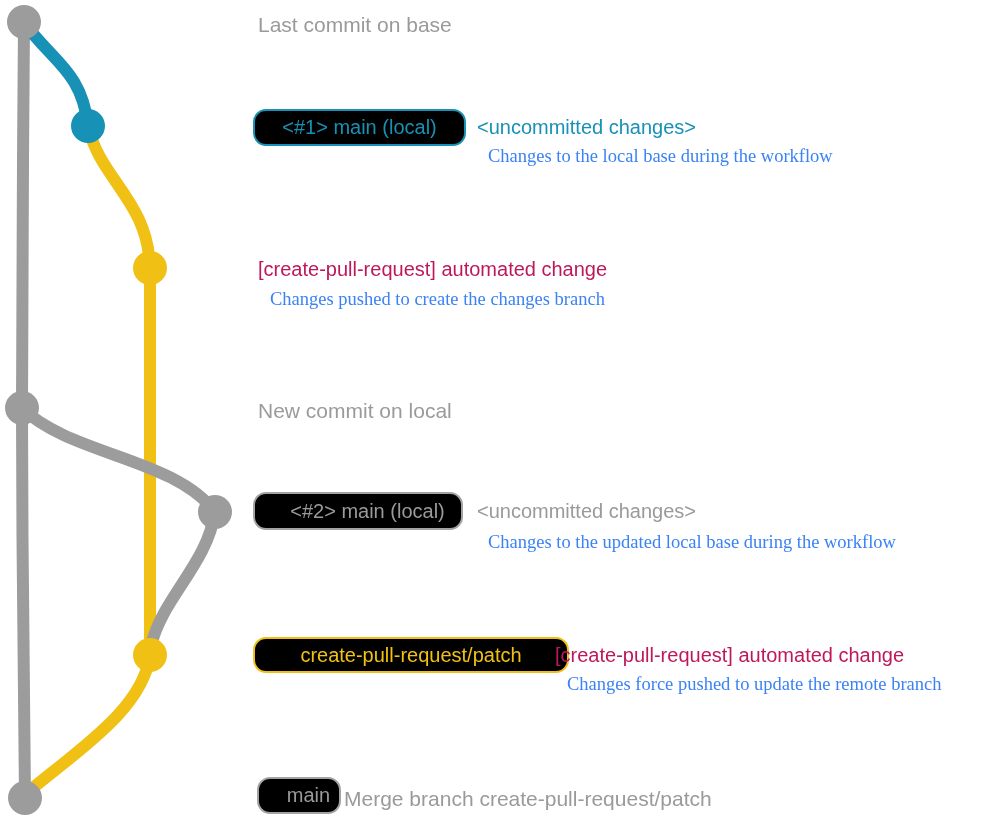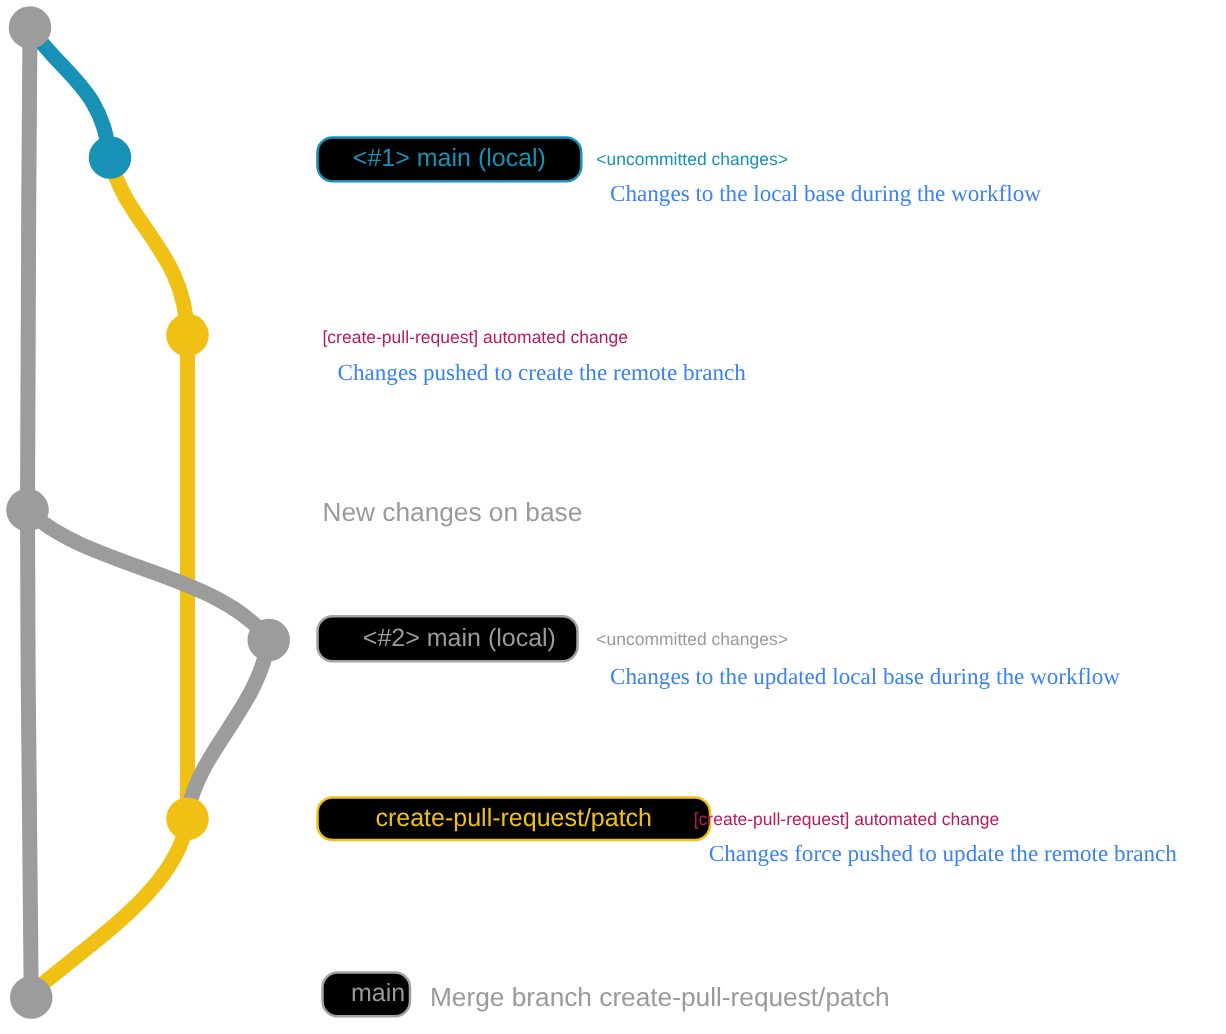--- a/index.html
+++ b/index.html
@@ -17,21 +17,21 @@
 
   .gray-label {
     color: #9a9a9a;
     font-size: 21px;
     line-height: 26px;
   }
   .blue-text  { color: #1791b5; }
   .yellow-text{ color: #be185d; }
 
   .heading {
-    font-size: 14px;
+    font-size: 20px;
     line-height: 26px;
     font-weight: 400;
   }
 
   .badge {
     box-sizing: border-box;
     display: flex;
     align-items: center;
     justify-content: center;
     border-radius: 13px;
@@ -66,42 +66,43 @@
 
     <circle cx="24" cy="22" r="17" fill="#9c9c9c"></circle>
     <circle cx="88" cy="126" r="17" fill="#1791b5"></circle>
     <circle cx="150" cy="268" r="17" fill="#f0c114"></circle>
     <circle cx="22" cy="408" r="17" fill="#9c9c9c"></circle>
     <circle cx="215" cy="512" r="17" fill="#9c9c9c"></circle>
     <circle cx="150" cy="655" r="17" fill="#f0c114"></circle>
     <circle cx="25" cy="798" r="17" fill="#9c9c9c"></circle>
   </svg>
 
+  <div class="abs gray-label" style="left:258px; top:12px;">Last commit on base</div>
 
   <div class="abs badge blue" style="left:253px; top:109px; width:213px; height:37px;">
     <span>&lt;#1&gt; main (local)</span>
   </div>
   <div class="abs heading blue-text" style="left:477px; top:114px;">&lt;uncommitted changes&gt;</div>
   <div class="abs desc" style="left:488px; top:145px;">Changes to the local base during the workflow</div>
 
   <div class="abs heading yellow-text" style="left:258px; top:256px;">[create-pull-request] automated change</div>
-  <div class="abs desc" style="left:270px; top:288px;">Changes pushed to create the remote branch</div>
+  <div class="abs desc" style="left:270px; top:288px;">Changes pushed to create the changes branch</div>
 
-  <div class="abs gray-label" style="left:258px; top:398px;">New changes on base</div>
+  <div class="abs gray-label" style="left:258px; top:398px;">New commit on local</div>
 
   <div class="abs badge gray" style="left:253px; top:492px; width:210px; height:38px;">
     <span>&lt;#2&gt; main (local)</span>
   </div>
   <div class="abs heading gray-label" style="left:477px; top:498px;">&lt;uncommitted changes&gt;</div>
   <div class="abs desc" style="left:488px; top:531px;">Changes to the updated local base during the workflow</div>
 
   <div class="abs badge yellow" style="left:253px; top:637px; width:316px; height:36px;">
     <span>create-pull-request/patch</span>
   </div>
   <div class="abs heading yellow-text" style="left:555px; top:642px;">[create-pull-request] automated change</div>
   <div class="abs desc" style="left:567px; top:673px;">Changes force pushed to update the remote branch</div>
 
-  <div class="abs badge gray" style="left:257px; top:777px; width:72px; height:37px;">
+  <div class="abs badge gray" style="left:257px; top:777px; width:84px; height:37px;">
     <span>main</span>
   </div>
   <div class="abs gray-label" style="left:344px; top:786px;text-align:right;">Merge branch create-pull-request/patch</div>
 
 </div>
 
 </body></html>

